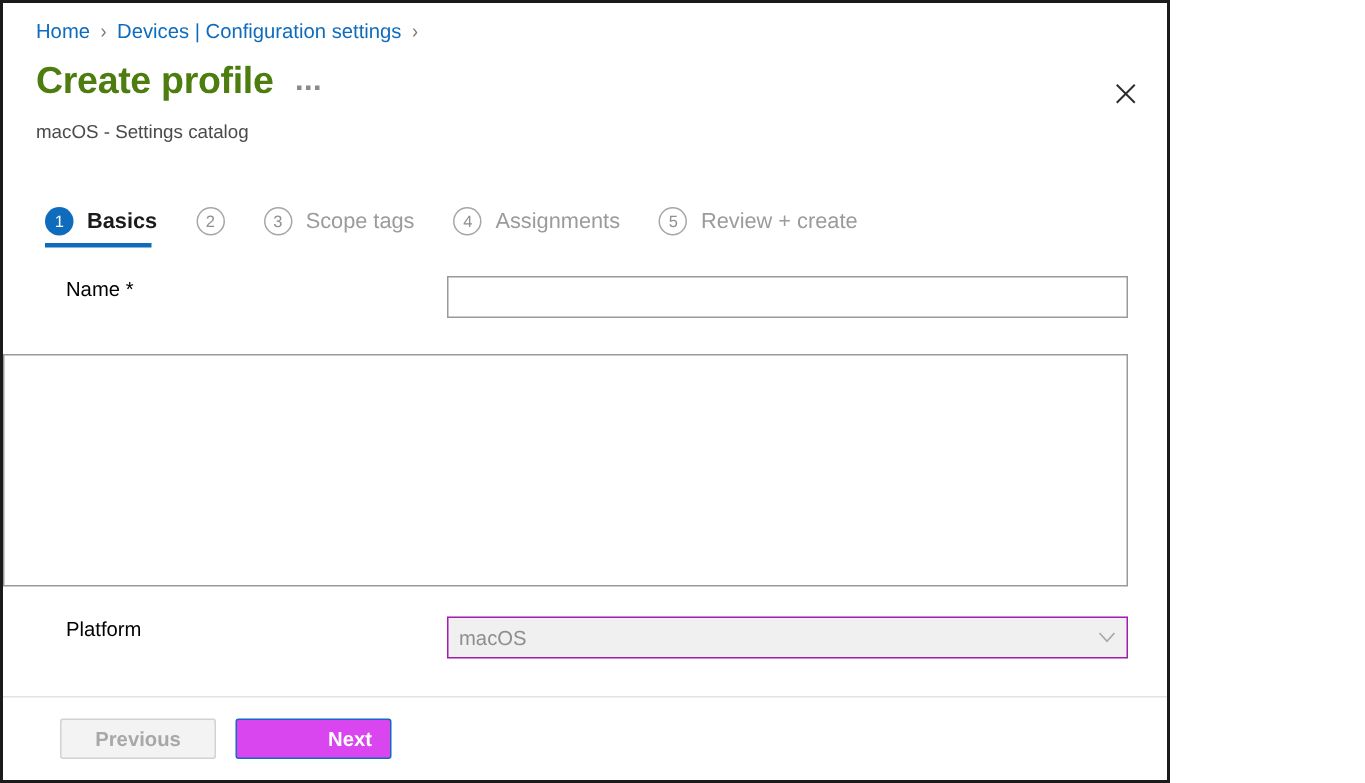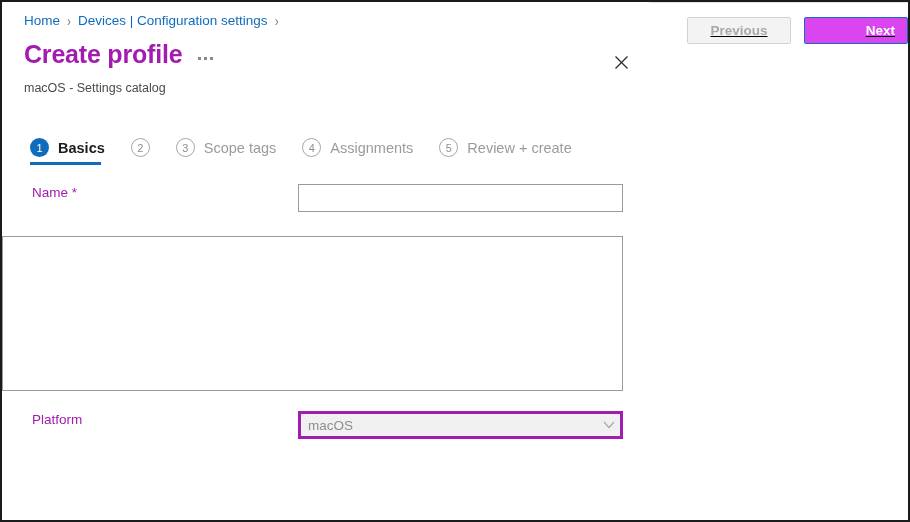--- a/index.html
+++ b/index.html
@@ -10,26 +10,26 @@
   }
   body {
     font-family: "Liberation Sans", sans-serif;
     width: 910px;
     height: 522px;
     overflow: hidden;
   }
 
   .window {
     position: relative;
-    width: 910px;
+    width: 780px;
     height: 522px;
     background: #ffffff;
     border: 2px solid #1b1b1b;
     display: flex;
-    text-decoration: underline;
+    flex-direction: column;
   }
 
   .content {
     position: relative;
     flex: 1 1 auto;
     overflow: hidden;
   }
 
   
   .breadcrumb {
@@ -57,21 +57,21 @@
   .title-row {
     position: absolute;
     left: 22px;
     top: 36px;
     display: flex;
     align-items: center;
   }
   .page-title {
     font-size: 25px;
     font-weight: bold;
-    color: #a21caf;
+    color: #4d7c0f;
     letter-spacing: -0.2px;
     line-height: 32px;
   }
   .ellipsis-btn {
     margin-left: 14px;
     margin-top: 9px;
     display: flex;
     gap: 3px;
     padding: 4px 2px;
     cursor: pointer;
@@ -171,23 +171,23 @@
     top: 182px;
     right: 0;
   }
   .field-row {
     display: flex;
     align-items: flex-start;
     margin-bottom: 0;
   }
   .field-label {
     width: 296px;
-    padding-left: 30px;
-    font-size: 13.5px;
-    color: #a21caf;
+    padding-left: 42px;
+    font-size: 13.5px;
+    color: #000000;
     line-height: 17px;
   }
   .field-control {
     flex: 1 1 auto;
     padding-right: 26px;
   }
   .text-input {
     width: 100%;
     height: 28px;
     border: 1px solid #9a9a9a;
@@ -214,21 +214,21 @@
     display: block;
   }
   .select-wrap {
     position: relative;
     width: 100%;
     height: 28px;
   }
   .select-disabled {
     width: 100%;
     height: 28px;
-    border: 3px solid #a21caf;
+    border: 1px solid #a21caf;
     background: #f0f0f0;
     font-size: 13.5px;
     color: #8e8e8e;
     padding: 0 28px 0 7px;
     display: flex;
     align-items: center;
     cursor: default;
   }
   .select-chevron {
     position: absolute;

